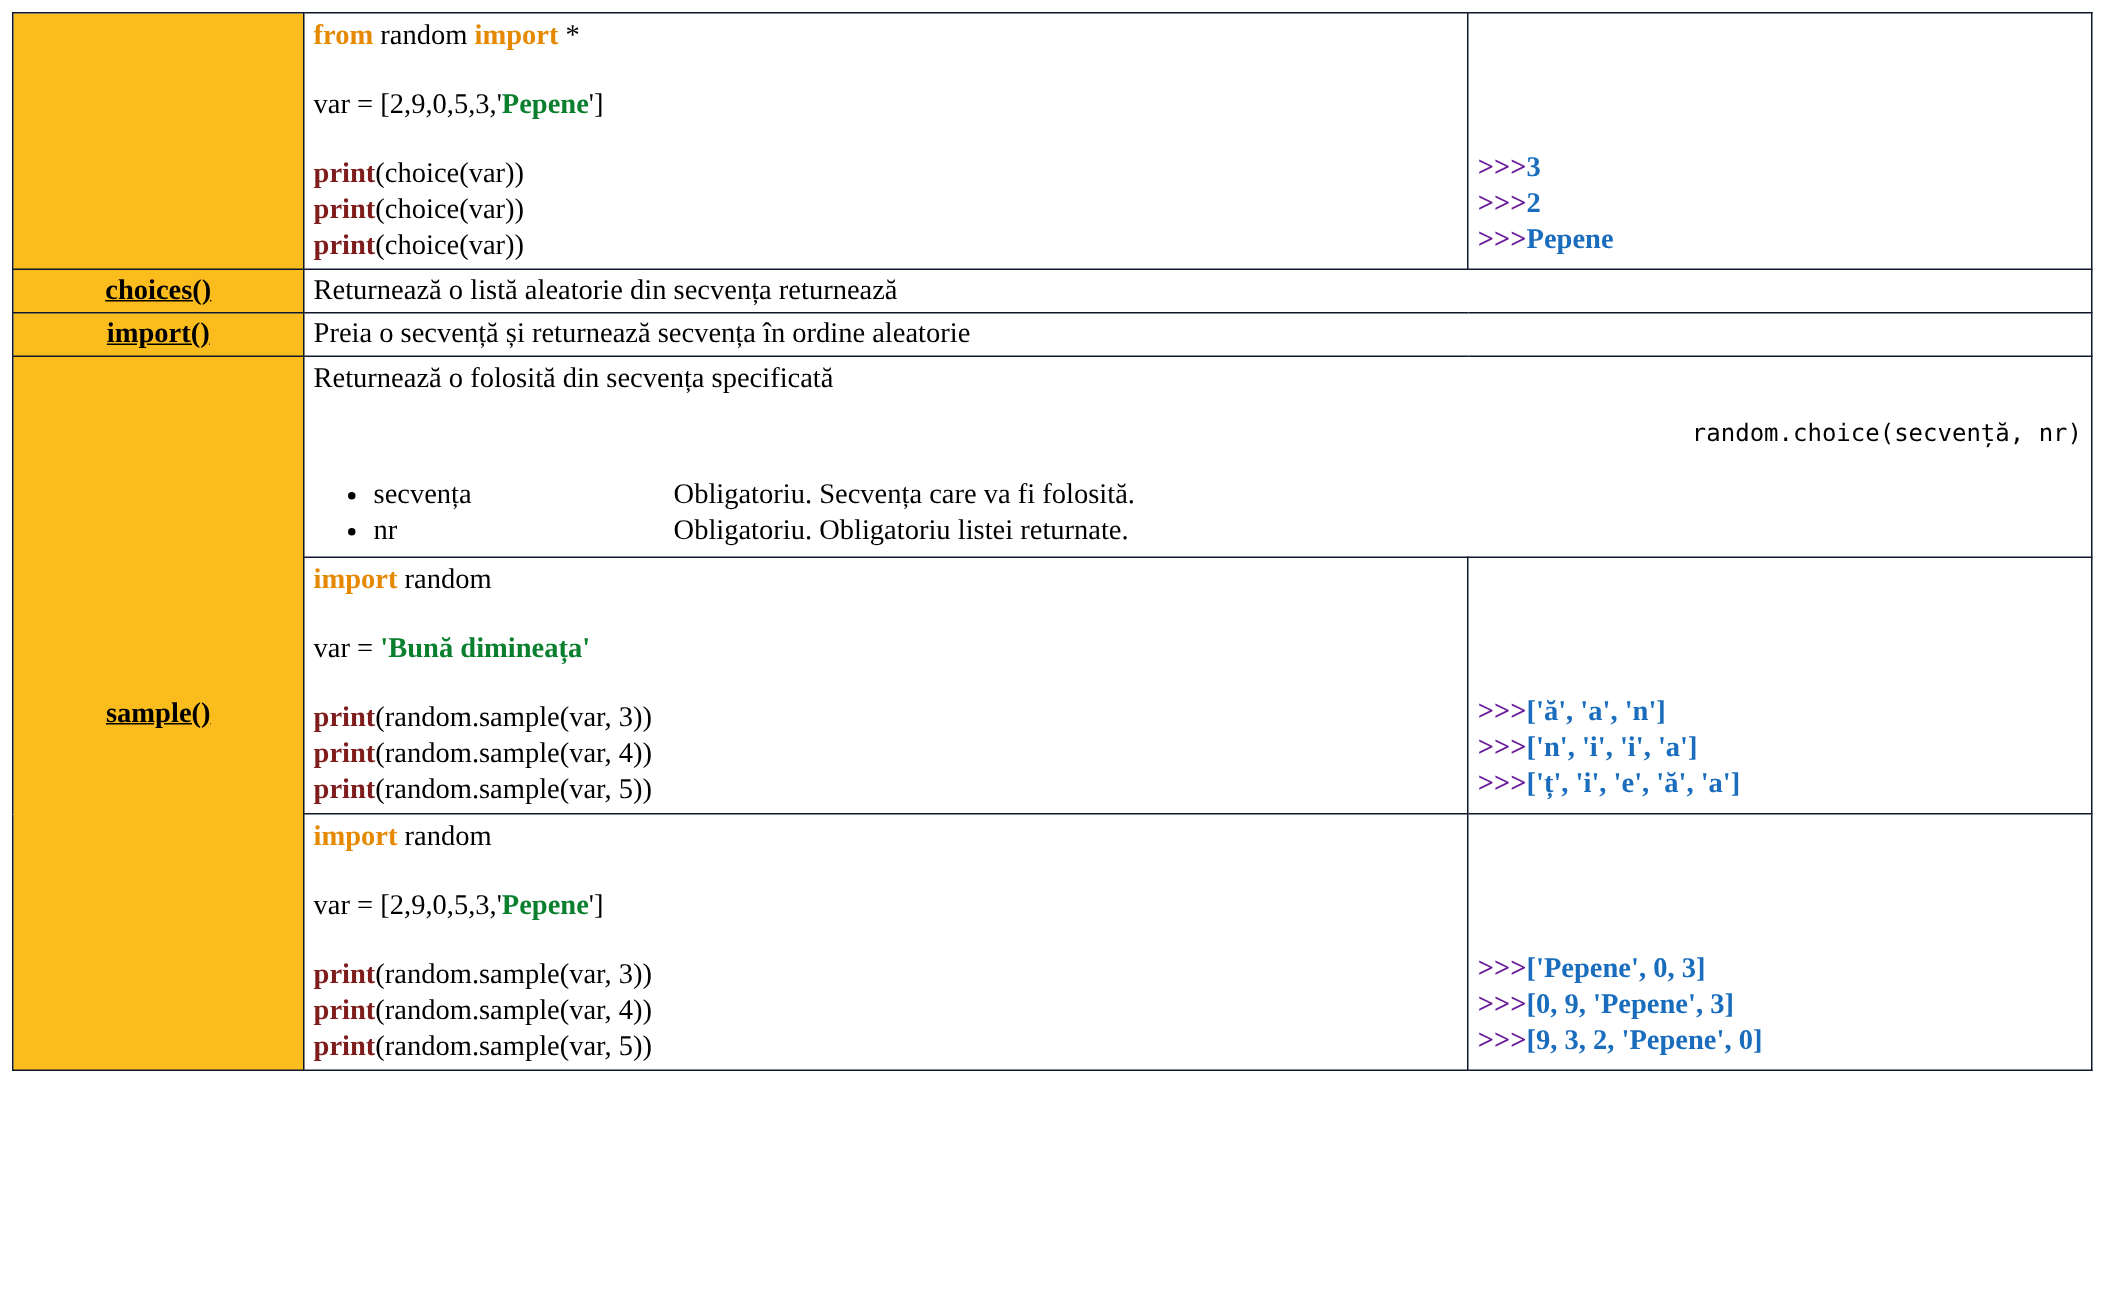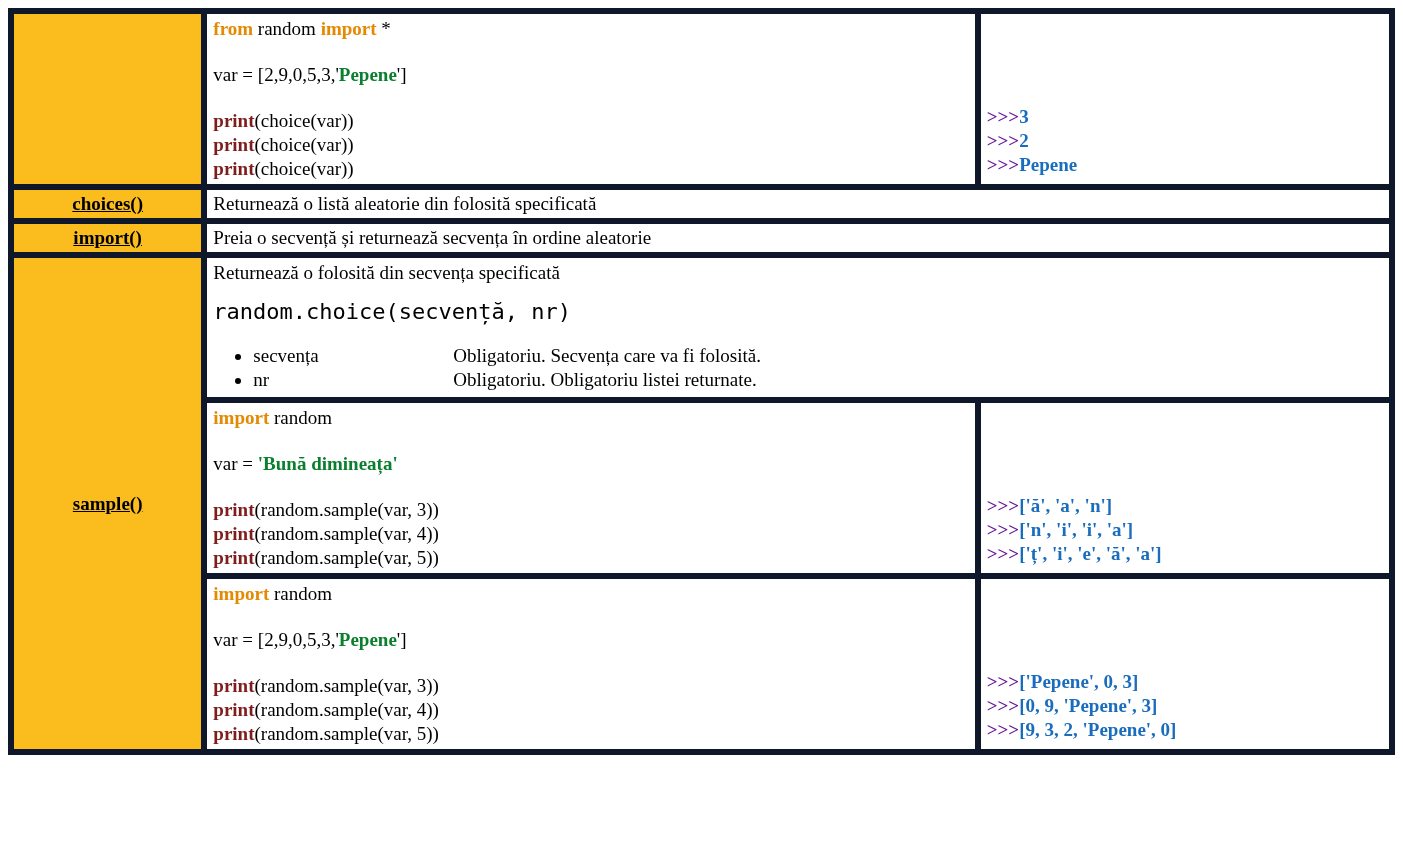--- a/index.html
+++ b/index.html
@@ -9,38 +9,38 @@
     padding: 8px;
     margin: 0;
     color: #000;
   }
   table {
     border-collapse: collapse;
     width: 100%;
     table-layout: fixed;
   }
   td {
-    border: 6px solid #0f172a;
+    border: 1px solid #0f172a;
     padding: 3px 6px;
     vertical-align: top;
     background: #fff;
   }
   td.method-name {
     background: #fbbd1e;
     text-align: center;
     vertical-align: middle;
     font-weight: bold;
     text-decoration: underline;
   }
   .kw-orange { color: #e58900; font-weight: bold; }
   .kw-purple { color: #7f1d1d; font-weight: bold; }
   .str-green { color: #0a7f2e; font-weight: bold; }
   .out-prompt { color: #6a1b9a; font-weight: bold; }
   .out-val { color: #1a6dbd; font-weight: bold; }
-  .sig { text-align: left; font-family: "DejaVu Sans Mono", Consolas, monospace; font-size: 22px; padding: 14px 0; }
+  .sig { text-align: right; font-family: "DejaVu Sans Mono", Consolas, monospace; font-size: 16px; padding: 14px 0; }
   ul.params { list-style: disc; margin: 6px 0 2px 40px; padding: 0; }
   ul.params li { padding: 1px 0; }
   .param-key { display: inline-block; width: 200px; }
   .line { padding: 1px 0; }
   .blank { height: 22px; }
   col.c1 { width: 14%; }
   col.c2 { width: 56%; }
   col.c3 { width: 30%; }
 </style>
 </head>
@@ -75,21 +75,21 @@
       <div class="blank"></div>
       <div class="blank"></div>
       <div class="line"><span class="out-prompt">&gt;&gt;&gt;</span><span class="out-val">3</span></div>
       <div class="line"><span class="out-prompt">&gt;&gt;&gt;</span><span class="out-val">2</span></div>
       <div class="line"><span class="out-prompt">&gt;&gt;&gt;</span><span class="out-val">Pepene</span></div>
     </td>
   </tr>
 
   <tr>
     <td class="method-name">choices()</td>
-    <td colspan="2">Returnează o listă aleatorie din folosită specificată</td>
+    <td colspan="2">Returnează o listă aleatorie din secvența returnează</td>
   </tr>
 
   <tr>
     <td class="method-name">import()</td>
     <td colspan="2">Preia o secvență și returnează secvența în ordine aleatorie</td>
   </tr>
 
   <tr>
     <td class="method-name" rowspan="3">sample()</td>
     <td colspan="2">

